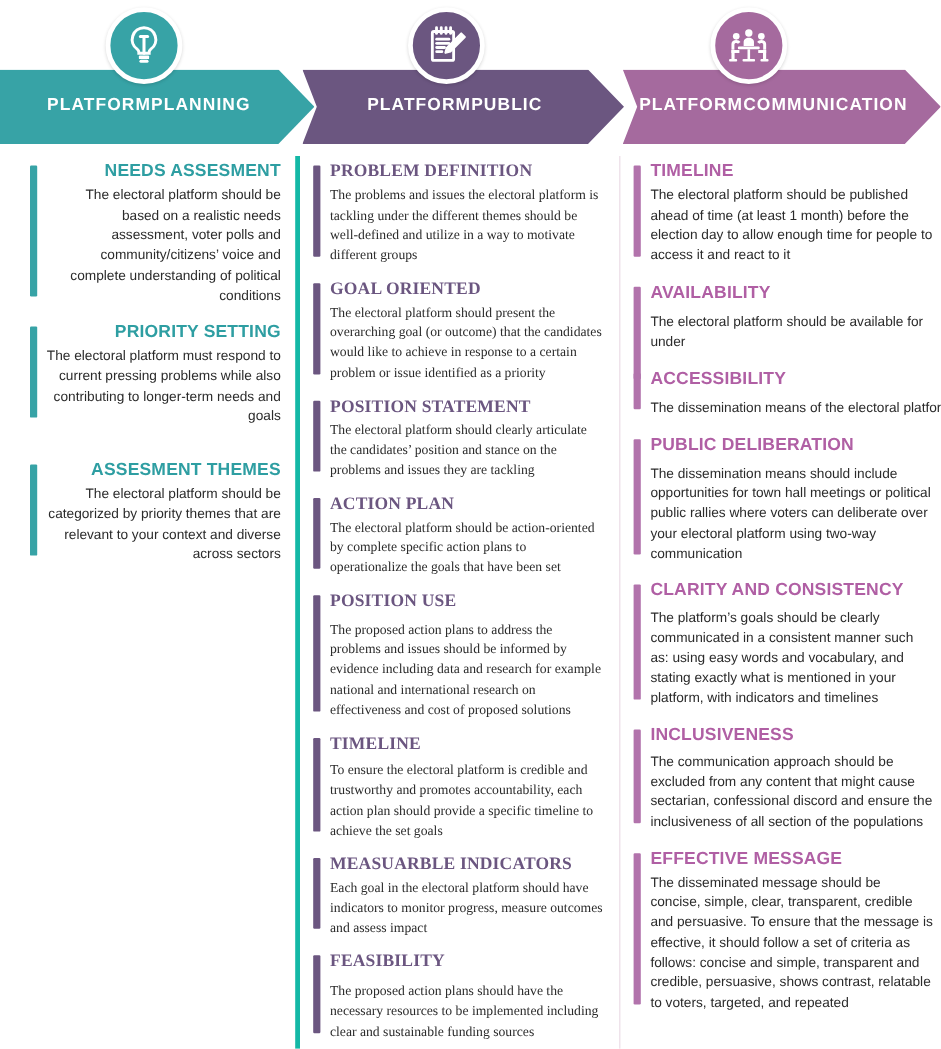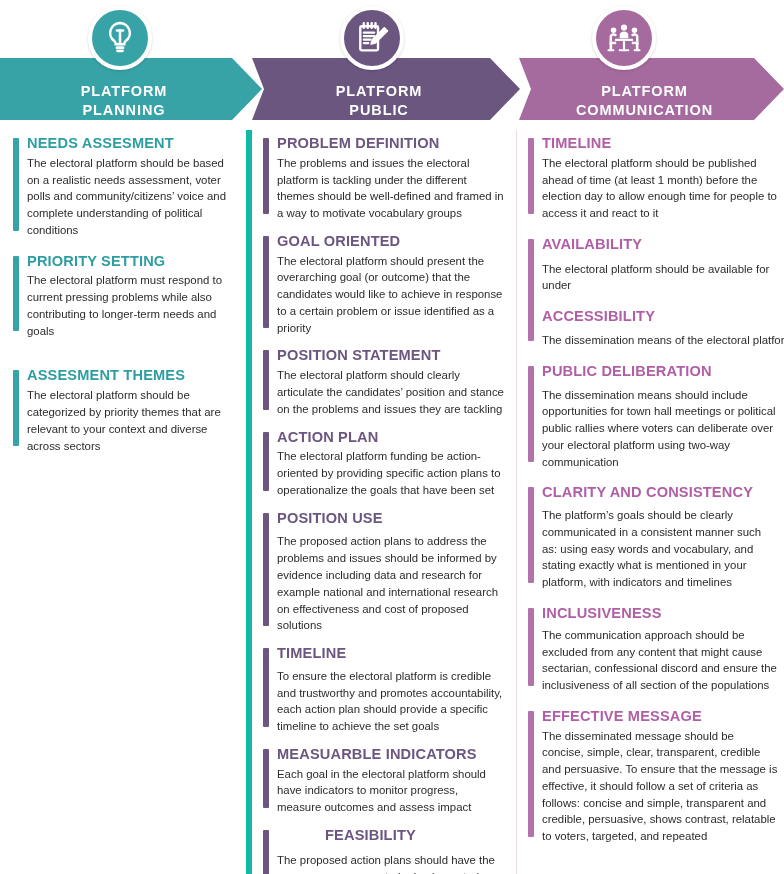--- a/index.html
+++ b/index.html
@@ -11,22 +11,22 @@
   }
   #root { position: relative; width: 784px; height: 874px; }
 
   
   .header-band { position: relative; height: 130px; width: 784px; }
 
   .banner { position: absolute; top: 58px; height: 62px; }
   .banner .shape { position: absolute; inset: 0; }
   .banner .title {
     position: absolute; inset: 0;
-    display: flex; flex-direction: column;
-    align-items: center; justify-content: flex-end;
+    display: flex; 
+    align-items: center; justify-content: center;
     color: #ffffff; font-weight: bold; font-size: 14.5px;
     letter-spacing: 0.9px; line-height: 1.32;
     text-align: center; z-index: 3;
     padding-right: 14px;
   }
   .banner .title .l2 { white-space: nowrap; }
 
   
   .b1 { left: 0px; width: 262px; }
   .b1 .shape { background: #37A3A6;
@@ -47,23 +47,23 @@
     box-shadow: 0 1px 3px rgba(0,0,0,0.16);
   }
   .ic1 { left: 88px;  background: #37A3A6; }
   .ic2 { left: 340px; background: #6B5680; }
   .ic3 { left: 592px; background: #A56A9E; }
   .icon-circle svg { display: block; }
 
   
   .columns { position: absolute; top: 130px; left: 0; width: 784px; height: 744px; display: flex; }
   .col { position: relative; height: 744px; padding-top: 5px; }
-  .col1 { width: 246px; padding-left: 12px; padding-right: 12px; }
+  .col1 { width: 246px; padding-left: 24px; padding-right: 12px; text-align: right; }
   .col2 { width: 270px; padding-left: 10px; padding-right: 12px;
-          border-left: 6px solid #14b8a6; }
+          border-left: 4px solid #14b8a6; font-family: Liberation Serif, serif; }
   .col3 { width: 268px; padding-left: 10px; padding-right: 6px;
           border-left: 1px solid #EBDCE7; }
 
   .entry { position: relative; padding-left: 15px; margin-bottom: 7px; }
   .entry .bar {
     position: absolute; left: 1px; top: 3px; bottom: 8px;
     width: 6px; border-radius: 1px;
   }
   .entry h3 {
     font-size: 14.6px; font-weight: bold; letter-spacing: 0.15px;
@@ -79,21 +79,21 @@
   .col2 h3   { color: #6B5680; }
   .col3 .bar { background: #B273AC; }
   .col3 h3   { color: #B05FA4; }
 
   
   .col1 .entry { margin-bottom: 14px; }
   .col1 .entry:nth-child(2) { margin-bottom: 28px; }
   .col2 .entry { margin-bottom: 11px; }
   .col2 .entry:nth-child(5) h3 { margin-bottom: 6px; }
   .col2 .entry:nth-child(6) h3 { margin-bottom: 5px; }
-  .col2 .entry:nth-child(8) h3 { margin-bottom: 7px; margin-left: 48px; }
+  .col2 .entry:nth-child(8) h3 { margin-bottom: 7px; }
   .col2 .entry:nth-child(9) h3 { margin-bottom: 6px; }
   .col3 .entry { margin-bottom: 14px; }
   .col3 .entry:nth-child(2) { }
   .col3 .entry:nth-child(2) h3 { margin-bottom: 7px; }
   .col3 .entry:nth-child(2) .bar { bottom: -22px; }
   .col3 .entry:nth-child(3) h3 { margin-bottom: 6px; }
   .col3 .entry:nth-child(4) h3 { margin-bottom: 6px; }
   .col3 .entry:nth-child(5) h3 { margin-bottom: 5px; }
   .col3 .entry:nth-child(6) h3 { margin-bottom: 4px; }
   .col3 .entry:nth-child(3) p { white-space: nowrap; }
@@ -195,36 +195,36 @@
         <span class="bar"></span>
         <h3>ASSESMENT THEMES</h3>
         <p>The electoral platform should be categorized by priority themes that are relevant to your context and diverse across sectors</p>
       </div>
     </div>
 
     <div class="col col2">
       <div class="entry">
         <span class="bar"></span>
         <h3>PROBLEM DEFINITION</h3>
-        <p>The problems and issues the electoral platform is tackling under the different themes should be well-defined and framed in a way to motivate vocabulary groups</p>
+        <p>The problems and issues the electoral platform is tackling under the different themes should be well-defined and utilize in a way to motivate different groups</p>
       </div>
       <div class="entry">
         <span class="bar"></span>
         <h3>GOAL ORIENTED</h3>
         <p>The electoral platform should present the overarching goal (or outcome) that the candidates would like to achieve in response to a certain problem or issue identified as a priority</p>
       </div>
       <div class="entry">
         <span class="bar"></span>
         <h3>POSITION STATEMENT</h3>
         <p>The electoral platform should clearly articulate the candidates’ position and stance on the problems and issues they are tackling</p>
       </div>
       <div class="entry">
         <span class="bar"></span>
         <h3>ACTION PLAN</h3>
-        <p>The electoral platform funding be action-oriented by providing specific action plans to operationalize the goals that have been set</p>
+        <p>The electoral platform should be action-oriented by complete specific action plans to operationalize the goals that have been set</p>
       </div>
       <div class="entry">
         <span class="bar"></span>
         <h3>POSITION USE</h3>
         <p>The proposed action plans to address the problems and issues should be informed by evidence including data and research for example national and international research on effectiveness and cost of proposed solutions</p>
       </div>
       <div class="entry">
         <span class="bar"></span>
         <h3>TIMELINE</h3>
         <p>To ensure the electoral platform is credible and trustworthy and promotes accountability, each action plan should provide a specific timeline to achieve the set goals</p>

